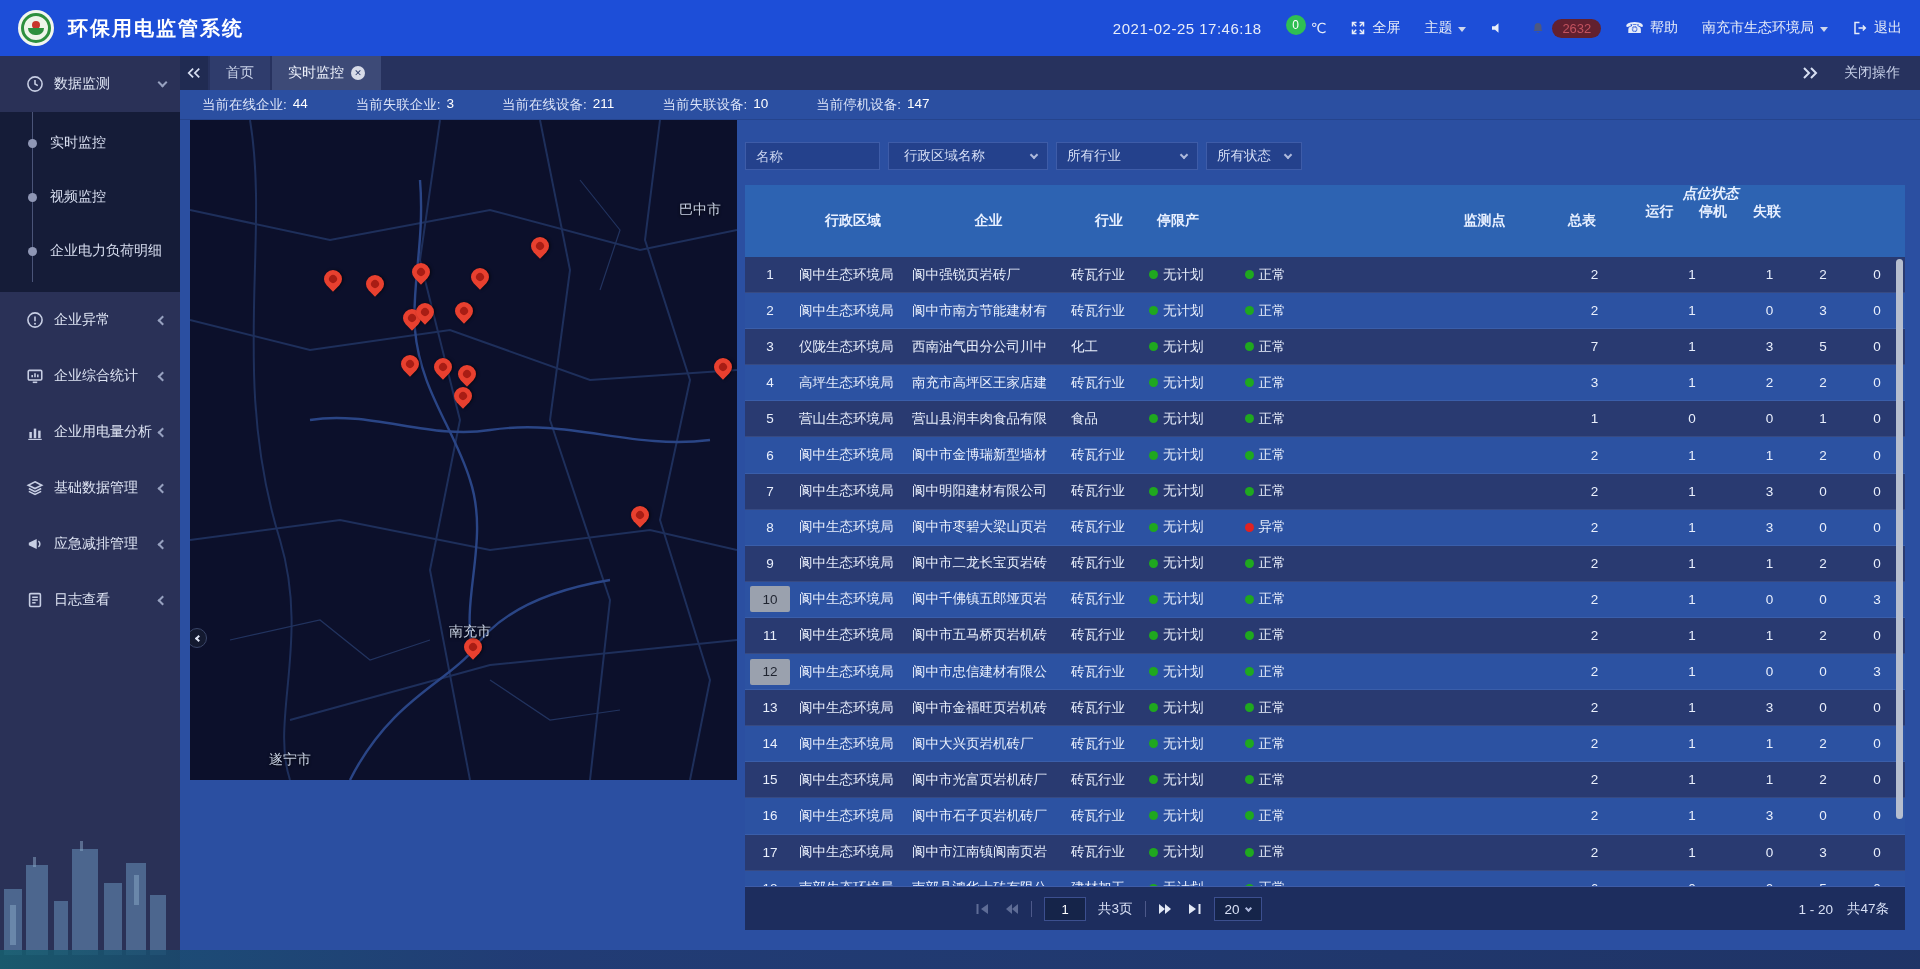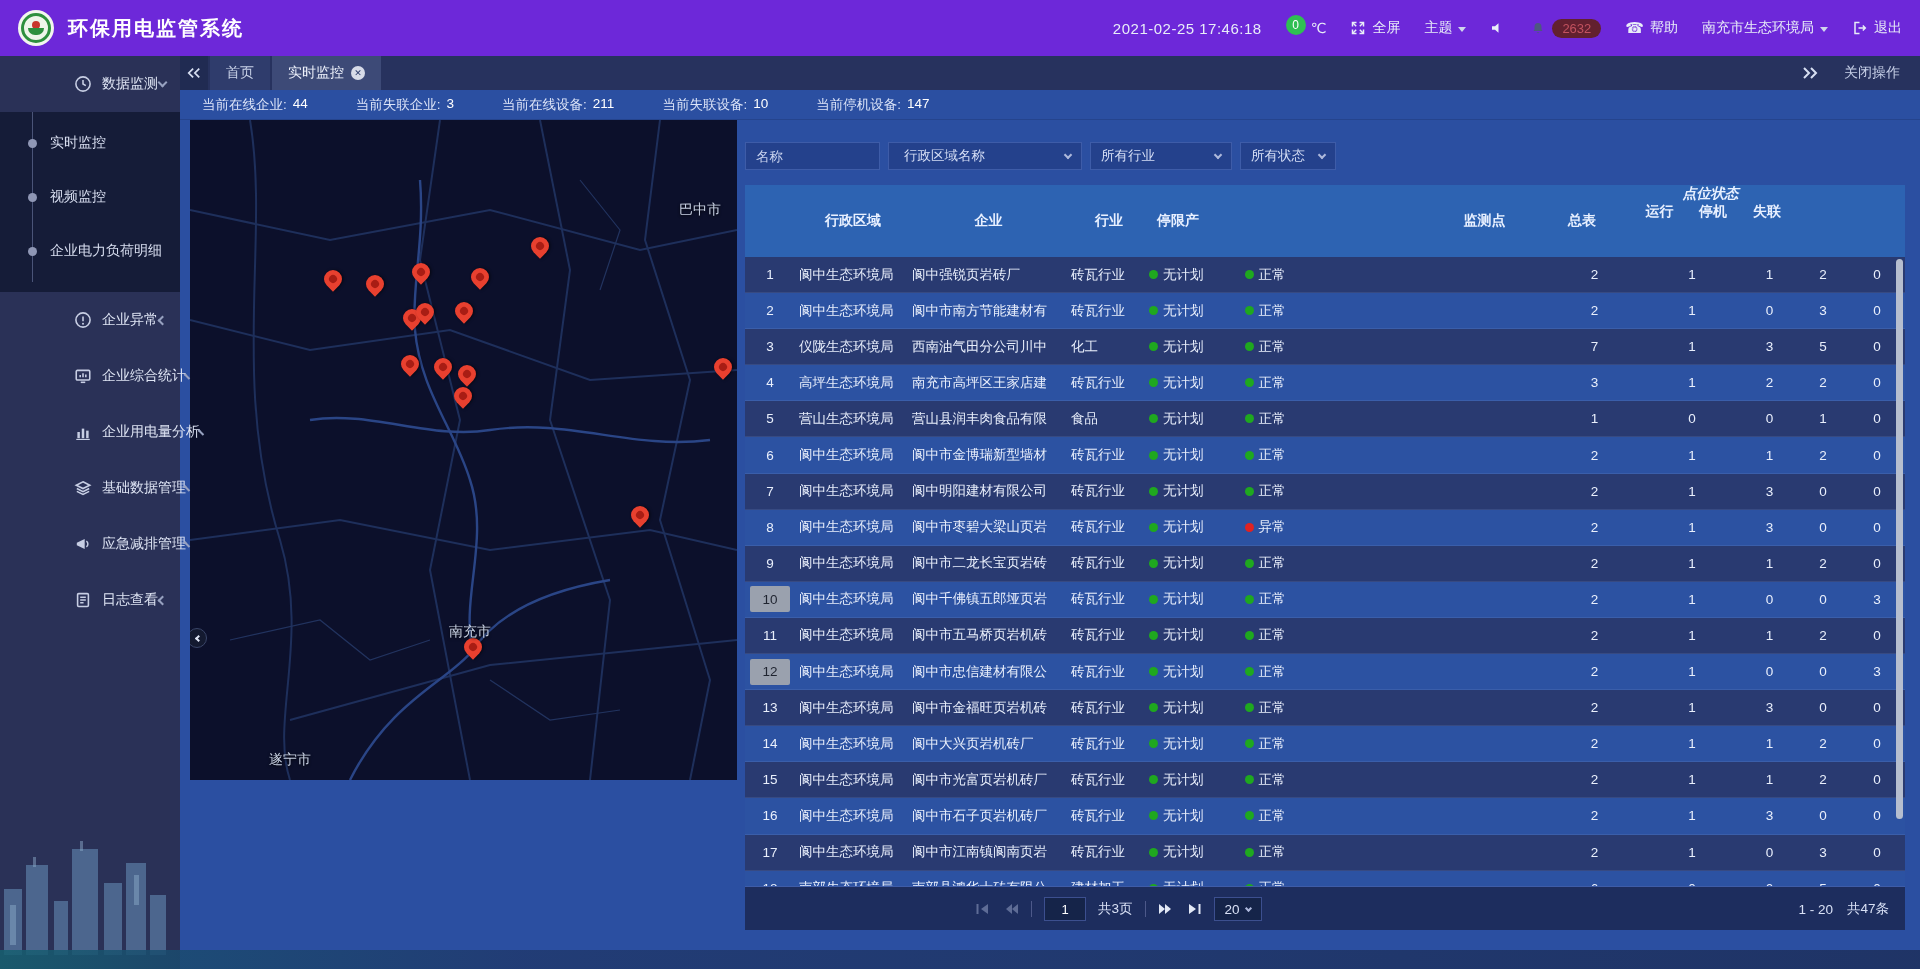--- a/index.html
+++ b/index.html
@@ -1,38 +1,38 @@
 <!DOCTYPE html>
 <html><head>
 <meta charset="utf-8">
 <style>
   * { margin:0; padding:0; box-sizing:border-box; }
   html,body { width:1920px; height:969px; overflow:hidden; background:#10182f; }
   body { font-family:"Liberation Sans","DejaVu Sans",sans-serif; }
   .app { position:relative; width:1920px; height:969px; overflow:hidden; background:#2B4FA1; }
 
   
-  .header { position:absolute; left:0; top:0; width:1920px; height:56px; background:#6d28d9; display:flex; align-items:center; padding:0 18px; z-index:30; }
+  .header { position:absolute; left:0; top:0; width:1920px; height:56px; background:#1d4ed8; display:flex; align-items:center; padding:0 18px; z-index:30; }
   .logo { width:36px; height:36px; border-radius:50%; background:#f2f6ee; display:flex; align-items:center; justify-content:center; flex:0 0 auto; }
   .logo-ring { width:30px; height:30px; border-radius:50%; border:3px solid #2d8f3e; position:relative; background:#eef5ea; }
   .logo-ring:before { content:""; position:absolute; left:8px; top:5px; width:8px; height:8px; border-radius:50%; background:#c8362b; }
   .logo-ring:after { content:""; position:absolute; left:4px; top:12px; width:16px; height:7px; border-radius:0 0 10px 10px; background:#2d8f3e; }
   .app-title { color:#ffffff; font-size:20px; font-weight:bold; letter-spacing:2px; margin-left:14px; }
   .header-right { margin-left:auto; display:flex; align-items:center; gap:24px; color:#E8EDF8; font-size:14px; }
   .datetime { font-size:15px; letter-spacing:0.5px; }
   .temp-wrap { display:flex; align-items:center; gap:5px; }
   .temp-badge { width:20px; height:20px; border-radius:50%; background:#2FBF53; color:#fff; font-size:12px; display:flex; align-items:center; justify-content:center; margin-top:-6px; }
   .hbtn { display:flex; align-items:center; gap:6px; cursor:pointer; }
   .caret { width:0; height:0; border-left:4px solid transparent; border-right:4px solid transparent; border-top:5px solid #cfd6ec; margin-top:2px; }
   .notif-badge { background:#62202f; color:#c2525f; border-radius:10px; padding:2px 10px; font-size:13px; }
   .icon16 { width:16px; height:16px; display:inline-block; }
 
   
   .sidebar { position:absolute; left:0; top:56px; width:180px; bottom:0; background:#2A3157; color:#DFE5F4; z-index:20; }
-  .menu-item { height:56px; display:flex; align-items:center; padding:0 14px 0 26px; font-size:14px; cursor:pointer; position:relative;margin-left:48px; }
+  .menu-item { height:56px; display:flex; align-items:center; padding:0 14px 0 26px; font-size:14px; cursor:pointer; position:relative; }
   .mi-icon { width:18px; height:18px; margin-right:10px; flex:0 0 auto; opacity:.92; }
   .mi-label { flex:1; white-space:nowrap; }
   .chev { width:7px; height:7px; border-right:2px solid #97A1C0; border-bottom:2px solid #97A1C0; display:inline-block; }
   .chev.down { transform:rotate(45deg); margin-top:-3px; }
   .chev.left { transform:rotate(135deg); }
   .submenu { background:#151C38; position:relative; padding:4px 0 14px 0; }
   .submenu-line { position:absolute; left:32px; top:0; bottom:10px; width:1px; background:#4A5478; }
   .submenu-item { height:54px; display:flex; align-items:center; padding-left:50px; font-size:14px; color:#D8DEF0; position:relative; cursor:pointer; }
   .dot-node { position:absolute; left:28px; width:9px; height:9px; border-radius:50%; background:#8F97B5; }
   .cityscape { position:absolute; left:0; bottom:14px; width:180px; height:150px; opacity:.75; pointer-events:none; }
@@ -377,21 +377,21 @@
         <div class="pin" style="left: 274px; top: 518px;">
           <i class="pin-core"></i>
         </div>
         <div class="city" style="left: 510px; top: 90px;">巴中市</div>
         <div class="city" style="left: 280px; top: 512px;">南充市</div>
         <div class="city" style="left: 100px; top: 640px;">遂宁市</div>
       </div>
 
     <div class="filters">
       <input class="f-input" placeholder="名称" style="">
-      <div class="f-select" style="width:194px;padding-left:15px;">
+      <div class="f-select" style="width:160px;padding-left:15px;">
         <span>行政区域名称</span>
           <span class="chev"></span>
       </div>
       <div class="f-select" style="width:142px;">
         <span>所有行业</span>
           <span class="chev"></span>
       </div>
       <div class="f-select" style="width:96px;">
         <span>所有状态</span>
           <span class="chev"></span>

